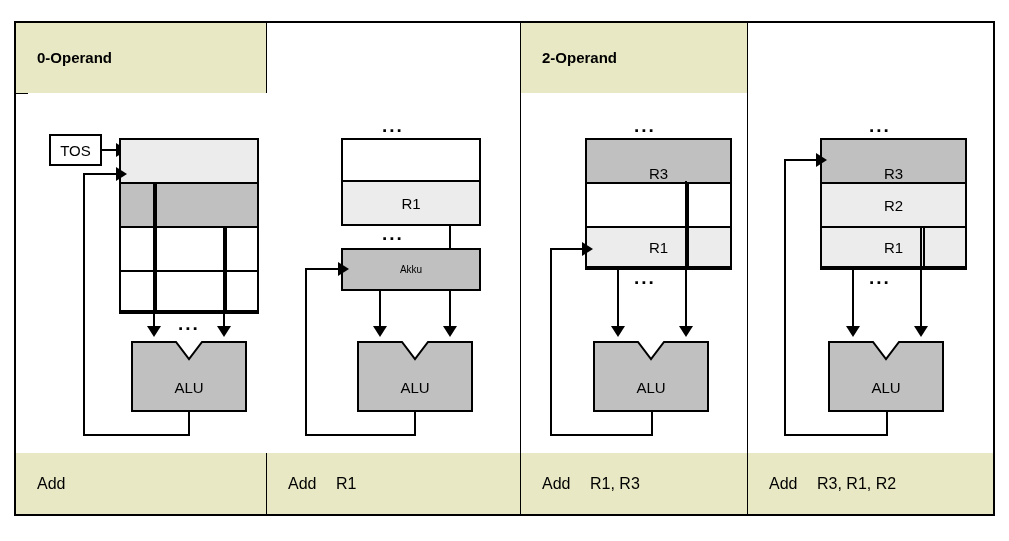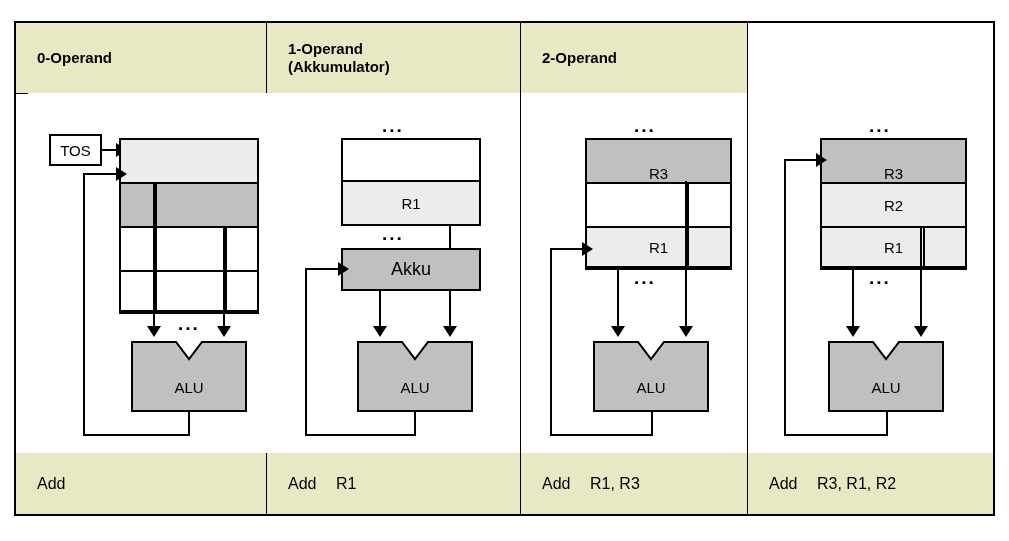--- a/index.html
+++ b/index.html
@@ -97,24 +97,20 @@
     <div class="vdiv" style="left:250px;"></div>
     <div class="vdiv" style="left:504px;"></div>
     <div class="vdiv" style="left:731px;"></div>
 
     <div class="hdiv" style="top:70px;"></div>
     <div class="hdiv" style="top:433px;"></div>
 
     <div class="hdr" style="left:0px;width:250px;gap:43px;">
       <span>0-Operand</span>
     </div>
-    <div class="hdr" style="left:251px;width:253px;">
-      <span>1-Operand</span>
-      <span class="l2">(Akkumulator)</span>
-    </div>
     <div class="hdr" style="left:505px;width:226px;">
       <span>2-Operand</span>
       <span class="l2"></span>
     </div>
 
     <div class="ftr" style="left:0px;width:250px;">
       <span class="op">Add</span>
       <span></span>
     </div>
     <div class="ftr" style="left:251px;width:253px;">
@@ -191,21 +187,21 @@
           <span>R1</span>
         </div>
       </div>
 
       <div class="dots" style="left:115px;top:136px;">...</div>
 
       <div class="line vline" style="left:182px;top:131px;height:105px;"></div>
       <div class="arrow-down" style="left:176px;top:233px;"></div>
 
       <div class="regfile c-dark" style="left:74px;top:155px;width:140px;height:43px;background:#c0c0c0;
-                  display:flex;align-items:center;justify-content:center;font-size:18px;">
+                  display:flex;align-items:center;justify-content:center;font-size:10px;">
         <span>Akku</span>
       </div>
 
       <div class="line hline" style="left:40px;top:175px;width:33px;"></div>
       <div class="arrow-right" style="left:71px;top:169px;"></div>
 
       <div class="line vline" style="left:112px;top:197px;height:39px;"></div>
       <div class="arrow-down" style="left:106px;top:233px;"></div>
 
       <div class="alu" style="left:90px;top:248px;">

